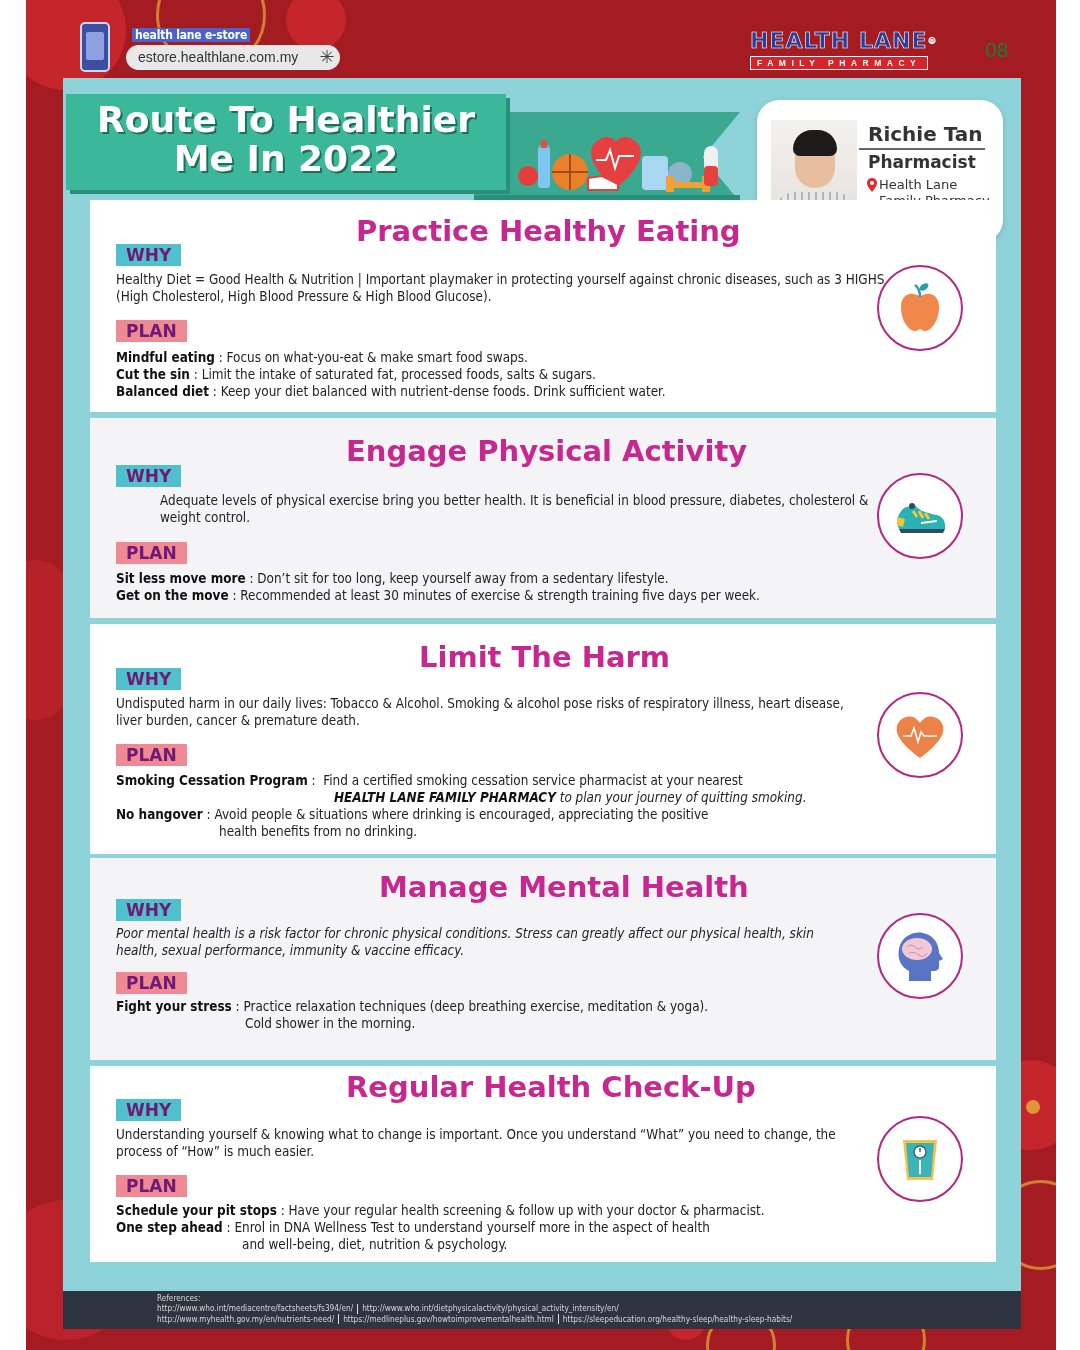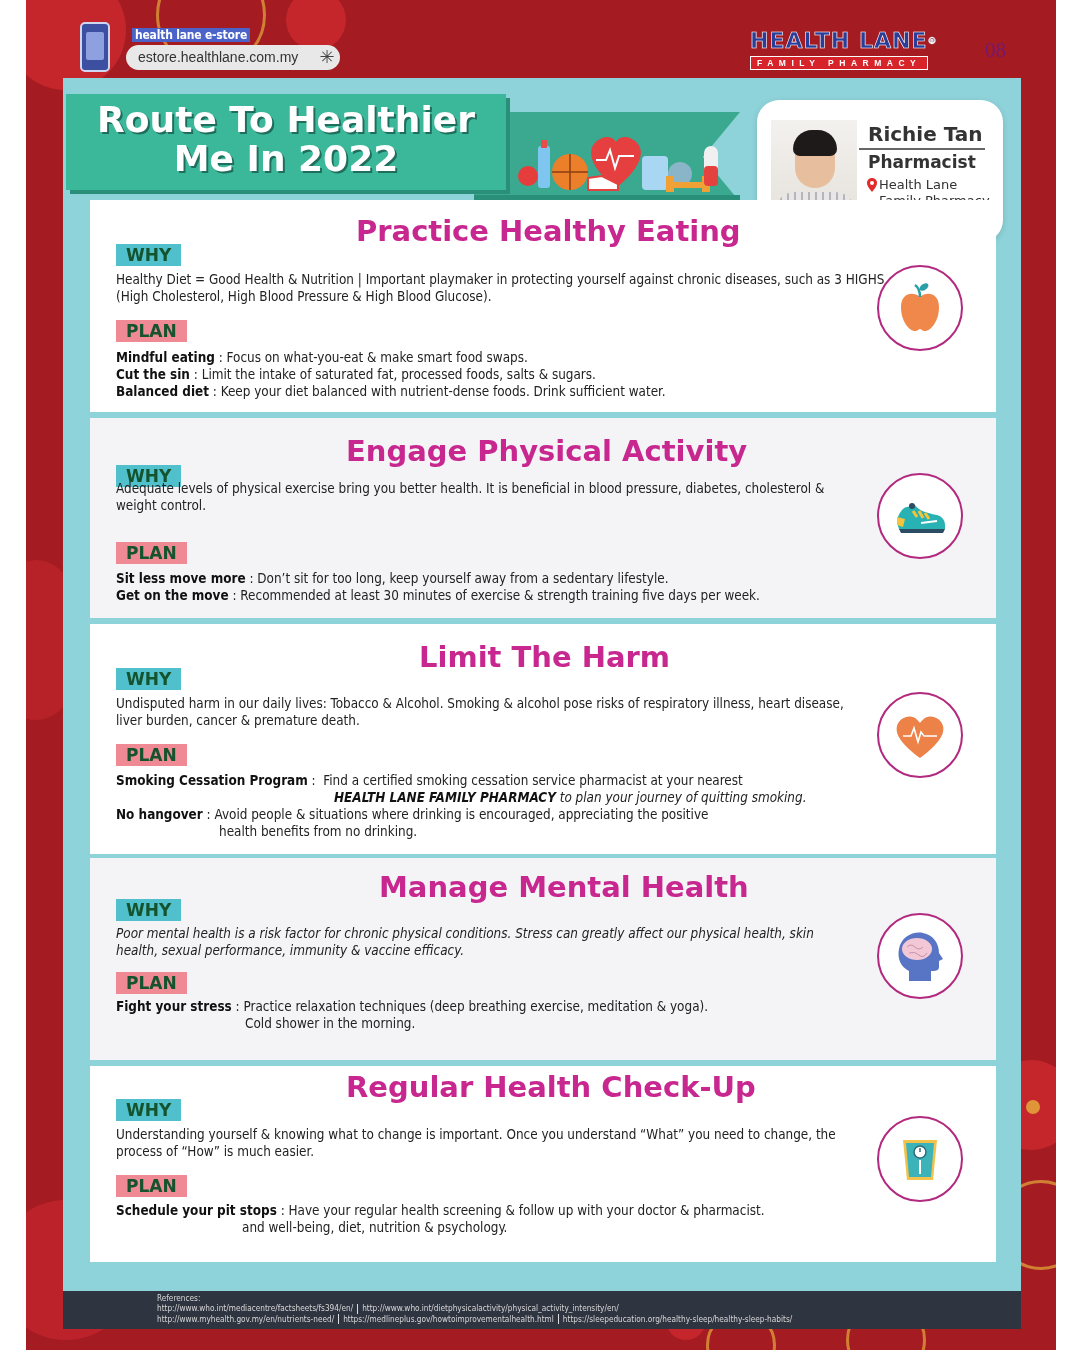--- a/index.html
+++ b/index.html
@@ -16,21 +16,21 @@
   .estore-badge { position: absolute; left: 80px; top: 22px; width: 30px; height: 50px; background: #3d4fa0; border-radius: 5px; border: 2px solid #cfd6ef; }
   .estore-badge::after { content: ""; position: absolute; left: 4px; top: 8px; width: 18px; height: 28px; background: #8fa0e0; border-radius: 2px; }
   .estore-label { position: absolute; left: 132px; top: 28px; font-size: 12px; font-weight: bold; color: #fff; background: #4b63c8; padding: 0 3px; letter-spacing: -.2px; font-family: "DejaVu Sans Condensed", "DejaVu Sans", sans-serif; }
   .estore-url { position: absolute; left: 126px; top: 45px; width: 214px; height: 25px; border-radius: 13px; background: #e8e8e8; font-size: 14px; color: #333; padding: 4px 0 0 12px; }
   .cursor-icon { position: absolute; right: 2px; top: 1px; width: 22px; height: 22px; color: #444; font-size: 18px; line-height: 22px; text-align: center; }
   .date-range { position: absolute; left: 380px; top: 40px; font-size: 21px; font-weight: bold; color: #fff; letter-spacing: 1px; font-family: "DejaVu Sans", sans-serif; }
   .logo { position: absolute; left: 750px; top: 30px; width: 220px; height: 40px; }
   .logo-top { font-size: 22px; font-weight: 900; color: #2a3d98; letter-spacing: 1px; line-height: 22px; font-family: "DejaVu Sans", sans-serif; -webkit-text-stroke: .6px #fff; }
   .logo-reg { font-size: 9px; vertical-align: top; color: #2a3d98; }
   .logo-bottom { display: inline-block; margin-top: 1px; background: #d7232a; color: #fff; font-size: 8.5px; font-weight: bold; letter-spacing: 5.5px; padding: 1px 6px; border: 1px solid #fff; }
-  .page-num { position: absolute; left: 985px; top: 38px; font-size: 21px; color: #701a75; font-family: Liberation Serif, serif; }
+  .page-num { position: absolute; left: 985px; top: 38px; font-size: 21px; color: #15803d; font-family: Liberation Sans, sans-serif; }
 
   
   .frame { position: absolute; left: 63px; top: 78px; width: 958px; height: 1213px; background: #8fd3da; }
 
   
   .banner { position: absolute; left: 66px; top: 94px; width: 440px; height: 96px; background: #3bb89a; box-shadow: 4px 4px 0 #2a8f78; }
   .banner-title { position: absolute; left: 0; top: 6px; width: 440px; text-align: center; font-size: 36px; font-weight: bold; color: #fff; line-height: 39px; text-shadow: 2px 2px 0 #1f6e5d; font-family: "DejaVu Sans", sans-serif; }
   .ribbon { position: absolute; left: 474px; top: 112px; width: 266px; height: 90px; background: #3aa98f; clip-path: polygon(0 0, 100% 0, 86% 50%, 100% 100%, 0 100%); }
   .ribbon-shadow { position: absolute; left: 474px; top: 195px; width: 266px; height: 6px; background: #2a8f78; }
   .fitness-art { position: absolute; left: 518px; top: 126px; width: 210px; height: 66px; }
@@ -43,21 +43,21 @@
   .photo .shirt { position: absolute; left: 4px; top: 72px; width: 80px; height: 30px; background: repeating-linear-gradient(90deg, #e8e6e6 0 5px, #b9b4b8 5px 7px); border-radius: 20px 20px 0 0; }
   .p-name { position: absolute; left: 111px; top: 22px; font-size: 20px; font-weight: bold; color: #333; font-family: "DejaVu Sans", sans-serif; }
   .p-line { position: absolute; left: 102px; top: 48px; width: 126px; height: 2px; background: #666; }
   .p-role { position: absolute; left: 111px; top: 52px; font-size: 17px; font-weight: bold; color: #333; font-family: "DejaVu Sans", sans-serif; }
   .p-pin { position: absolute; left: 110px; top: 78px; width: 10px; height: 14px; }
   .p-loc { position: absolute; left: 122px; top: 77px; font-size: 13px; color: #333; line-height: 15.5px; font-family: "DejaVu Sans", sans-serif; }
 
   
   .section { position: absolute; left: 90px; width: 906px; }
   .s-title { position: absolute; font-size: 29px; font-weight: bold; color: #c7278f; font-family: "DejaVu Sans", sans-serif; white-space: nowrap; }
-  .tag { position: absolute; left: 26px; height: 22px; padding: 0 10px; font-size: 17px; font-weight: bold; color: #14532d; line-height: 22px; font-family: "DejaVu Sans", sans-serif; }
+  .tag { position: absolute; left: 26px; height: 22px; padding: 0 10px; font-size: 17px; font-weight: bold; color: #701a75; line-height: 22px; font-family: "DejaVu Sans", sans-serif; }
   .tag.why { background: #4fc0cc; }
   .tag.plan { background: #ef8a94; }
   .txt { position: absolute; left: 26px; width: 760px; font-size: 13.4px; line-height: 17px; color: #222; font-family: "DejaVu Sans Condensed", "DejaVu Sans", sans-serif; }
   .txt b { font-weight: bold; color: #111; }
   .plan-line { display: block; }
   .indent { display: block; }
   .icon-circle { position: absolute; left: 787px; width: 86px; height: 86px; border: 2.5px solid #b2297f; border-radius: 50%; background: #fff; }
   .icon-circle svg { position: absolute; left: 12px; top: 12px; width: 58px; height: 58px; }
 
   
@@ -176,21 +176,21 @@
           <path d="M29 18 C22 12 10 14 10 28 C10 42 18 52 24 52 C27 52 28 50 29 50 C30 50 31 52 34 52 C40 52 48 42 48 28 C48 14 36 12 29 18Z" fill="#f1884b"></path>
           <path d="M29 18 C29 12 27 8 24 6" stroke="#2aa0a6" stroke-width="2.5" fill="none"></path>
           <ellipse cx="33" cy="8" rx="5" ry="3" transform="rotate(-35 33 8)" fill="#2aa0a6"></ellipse>
         </svg>
     </div>
   </div>
 
   <div class="section" style="top:418px;height:200px;background:#f4f4f6;">
     <div class="s-title" style="left:256px;top:16px;">Engage Physical Activity</div>
     <div class="tag why" style="top:47px;">WHY</div>
-    <div class="txt" style="top:62px;width:720px;">Adequate levels of physical exercise bring you better health. It is beneficial in blood pressure, diabetes, cholesterol &amp; weight control.</div>
+    <div class="txt" style="top:74px;width:720px;margin-left:44px;">Adequate levels of physical exercise bring you better health. It is beneficial in blood pressure, diabetes, cholesterol &amp; weight control.</div>
     <div class="tag plan" style="top:124px;">PLAN</div>
     <div class="txt" style="top:152px;">
       <span class="plan-line"><b>Sit less move more</b> : <span>Don’t sit for too long, keep yourself away from a sedentary lifestyle.</span></span>
       <span class="plan-line"><b>Get on the move</b> : <span>Recommended at least 30 minutes of exercise &amp; strength training five days per week.</span></span>
     </div>
     <div class="icon-circle" style="top:55px;">
       <svg viewBox="0 0 58 58">
           <path d="M6 36 C6 28 12 20 16 20 L24 18 C28 24 36 26 46 28 C52 30 54 34 54 38 L54 42 L8 42Z" fill="#29b2b4"></path>
           <path d="M8 42 L54 42 L52 46 L10 46Z" fill="#2b4c63"></path>
           <path d="M22 24 L26 30 M28 24 L32 31 M34 26 L38 32" stroke="#f3c43c" stroke-width="3"></path>
@@ -238,20 +238,21 @@
     </div>
   </div>
 
   <div class="section" style="top:1066px;height:196px;background:#fff;">
     <div class="s-title" style="left:256px;top:4px;">Regular Health Check-Up</div>
     <div class="tag why" style="top:33px;">WHY</div>
     <div class="txt" style="top:60px;width:750px;">Understanding yourself &amp; knowing what to change is important. Once you understand “What” you need to change, the process of “How” is much easier.</div>
     <div class="tag plan" style="top:109px;">PLAN</div>
     <div class="txt" style="top:136px;">
       <span class="plan-line"><b>Schedule your pit stops</b> : <span>Have your regular health screening &amp; follow up with your doctor &amp; pharmacist.</span></span>
+      <span class="plan-line"><b>One step ahead</b> : <span>Enrol in DNA Wellness Test to understand yourself more in the aspect of health</span></span>
       <span class="indent" style="padding-left:126px;">and well-being, diet, nutrition &amp; psychology.</span>
     </div>
     <div class="icon-circle" style="top:50px;">
       <svg viewBox="0 0 58 58">
           <path d="M12 10 L46 10 L42 50 L16 50Z" fill="#f3c24a"></path>
           <path d="M15 13 L43 13 L40 47 L18 47Z" fill="#3cb3b8"></path>
           <circle cx="29" cy="22" r="6" fill="#fff" stroke="#2b6d7a" stroke-width="1.5"></circle>
           <path d="M29 22 L29 18" stroke="#2b6d7a" stroke-width="1.5"></path>
           <path d="M29 30 L29 44" stroke="#fff" stroke-width="2"></path>
         </svg>

